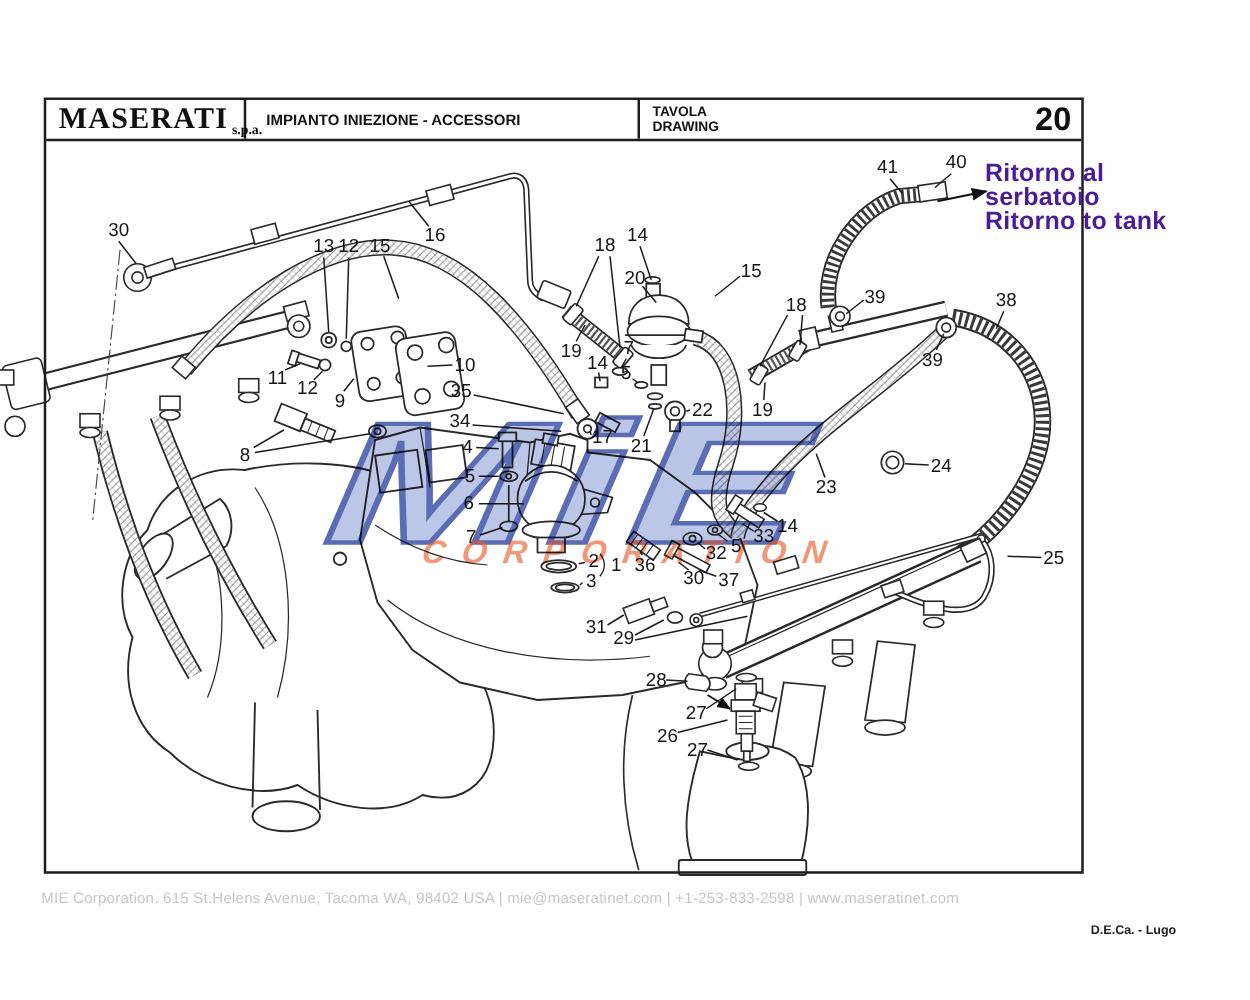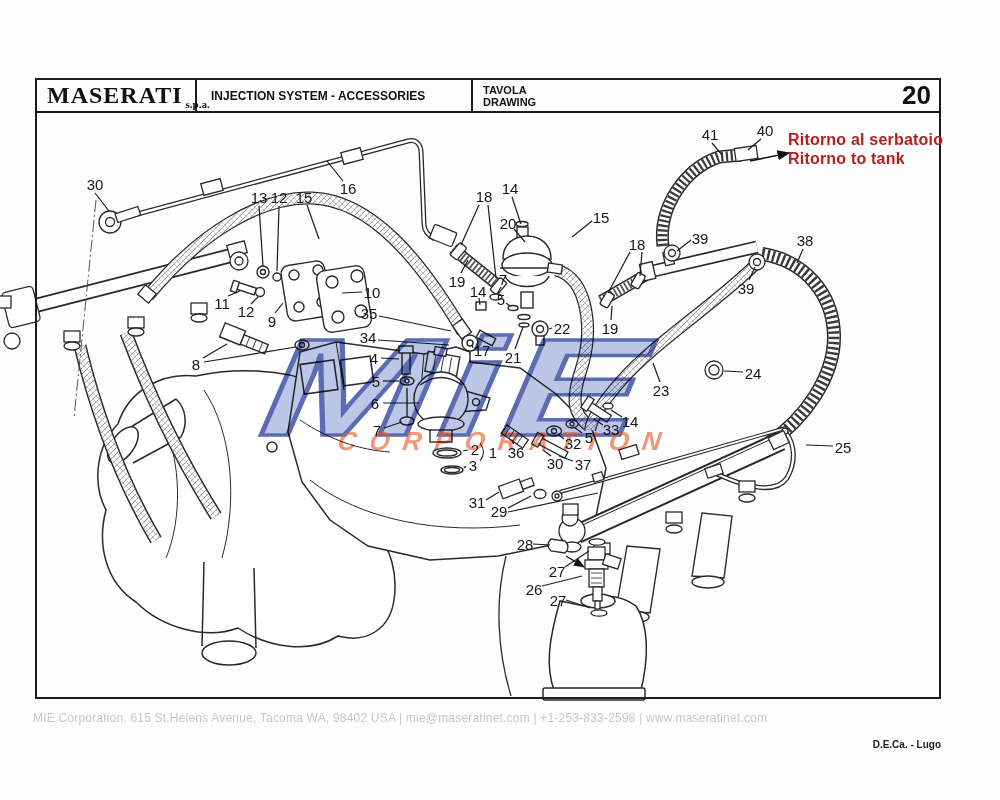--- a/index.html
+++ b/index.html
@@ -3,21 +3,21 @@
 <meta charset="utf-8">
 <style>
   html,body{margin:0;padding:0;}
   body{
     width:1000px;height:800px;position:relative;overflow:hidden;
     background:#fefefe;
     font-family:"Liberation Sans", sans-serif;
   }
   
   .frame{
-    position:absolute;left:35px;top:78px;width:906px;height:621px;
+    position:absolute;left:35px;top:78px;width:832px;height:621px;
     border:2px solid #1d1d1d;background:transparent;box-sizing:border-box;
   }
   .hdr{
     position:absolute;left:0;top:0;width:100%;height:33px;
     border-bottom:2px solid #1d1d1d;display:flex;box-sizing:border-box;
   }
   .hcell{box-sizing:border-box;display:flex;align-items:center;}
   .hcell.brand{width:160px;border-right:2px solid #1d1d1d;padding-left:10px;}
   .brand-main{
     font-family:"Liberation Serif", serif;font-weight:bold;font-size:24px;
@@ -30,21 +30,21 @@
   .hcell.title-it{width:315px;border-right:2px solid #1d1d1d;padding-left:16px;
     font-size:12px;font-weight:bold;color:#111;}
   .hcell.title-en{width:276px;border-right:2px solid #1d1d1d;padding-left:14px;
     font-size:12px;font-weight:bold;color:#111;}
   .hcell.tavola{flex:1;padding:1px 8px 1px 10px;justify-content:space-between;}
   .tavola-labels{font-size:11px;font-weight:bold;color:#111;line-height:12px;}
   .tavola-num{font-size:26px;font-weight:bold;color:#111;}
   
   .return-note{
     position:absolute;left:788px;top:130px;width:160px;
-    font-size:16px;font-weight:bold;color:#b91c1c;line-height:19px;
+    font-size:20px;font-weight:bold;color:#4c1d95;line-height:19px;
     letter-spacing:0.2px;
   }
   
   svg.diagram{position:absolute;left:0;top:0;width:1000px;height:800px;}
   svg .plbl{font-family:"Liberation Sans", sans-serif;font-size:15px;fill:#161616;}
   
   .wm{position:absolute;left:274px;top:318px;width:470px;pointer-events:none;
       mix-blend-mode:multiply;}
   .wm-mie{
     font-family:"Liberation Sans", sans-serif;font-style:italic;font-weight:900;
@@ -469,21 +469,21 @@
       <text x="558" y="600" text-anchor="middle" dominant-baseline="central" class="plbl">27</text>
     </g>
 </svg>
 
 <div class="frame">
   <div class="hdr">
     <div class="hcell brand">
       <span class="brand-main">MASERATI</span>
       <span class="brand-suffix">s.p.a.</span>
     </div>
-    <div class="hcell title-en">INJECTION SYSTEM - ACCESSORIES</div>
+    <div class="hcell title-it">IMPIANTO INIEZIONE - ACCESSORI</div>
     <div class="hcell tavola">
       <div class="tavola-labels">
         <div>TAVOLA</div>
         <div>DRAWING</div>
       </div>
       <div class="tavola-num">20</div>
     </div>
   </div>
 </div>
 

